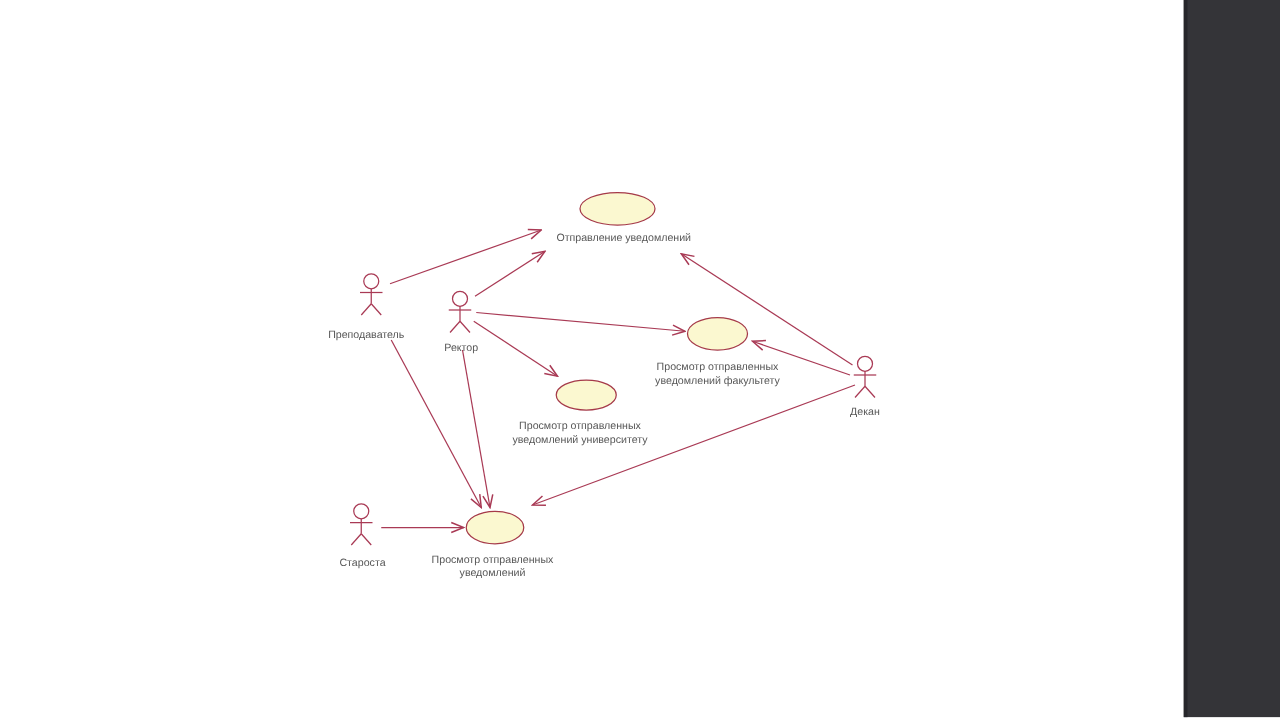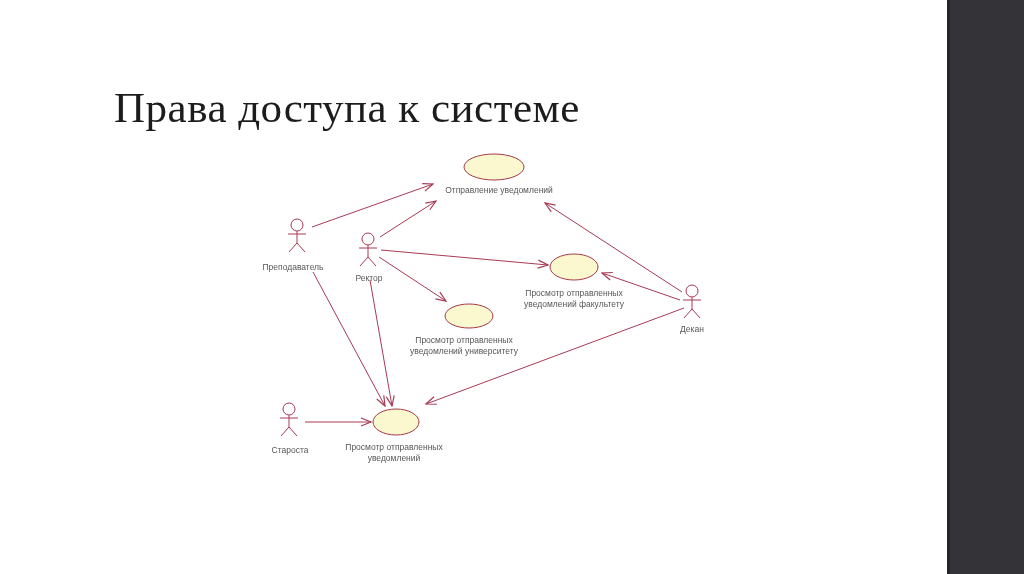--- a/index.html
+++ b/index.html
@@ -41,21 +41,20 @@
     height: 574px;
     background: #343438;
     border-left: 3px solid #26262a;
     box-sizing: border-box;
   }
 </style>
 </head>
 <body>
 
 <div class="stage">
-  <h1 class="slide-title" style="color: rgb(28, 28, 28);">Права доступа к системе</h1>
   <svg id="diagram-svg" width="1024" height="574" viewBox="0 0 1024 574" xmlns="http://www.w3.org/2000/svg">
       <defs>
         <marker id="arrow" viewBox="0 0 12 10" refX="11" refY="5" markerWidth="12" markerHeight="10" orient="auto">
           <path d="M1,1 L11,5 L1,9" fill="none" stroke="#a93a55" stroke-width="1.2"></path>
         </marker>
       </defs>
       <line x1="312" y1="227" x2="433" y2="184" stroke="#a93a55" stroke-width="1" marker-end="url(#arrow)"></line>
       <line x1="380" y1="237" x2="436" y2="201" stroke="#a93a55" stroke-width="1" marker-end="url(#arrow)"></line>
       <line x1="381" y1="250" x2="548" y2="265" stroke="#a93a55" stroke-width="1" marker-end="url(#arrow)"></line>
       <line x1="379" y1="257" x2="446" y2="301" stroke="#a93a55" stroke-width="1" marker-end="url(#arrow)"></line>

